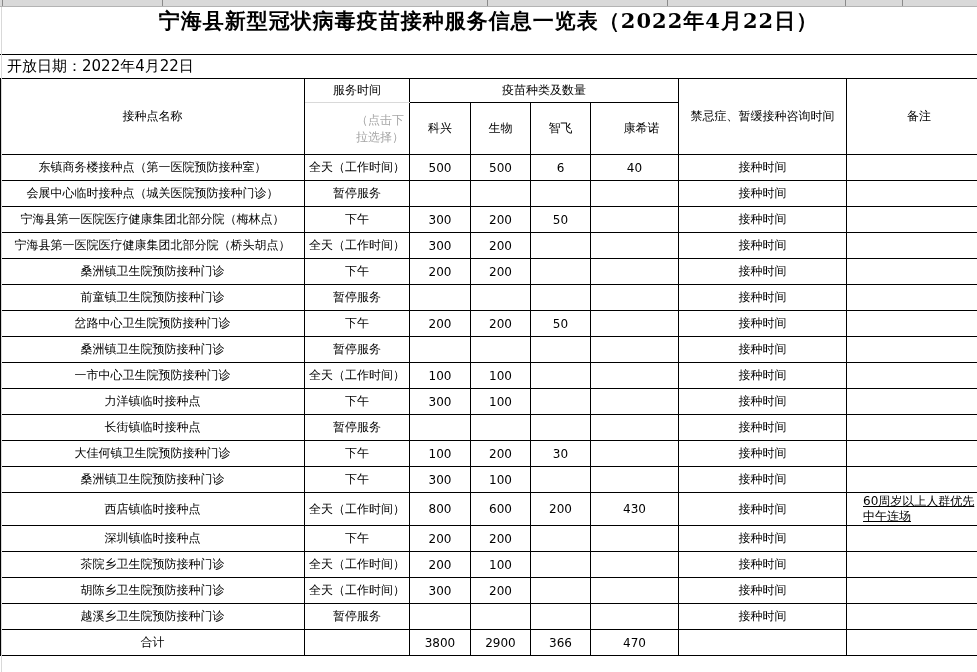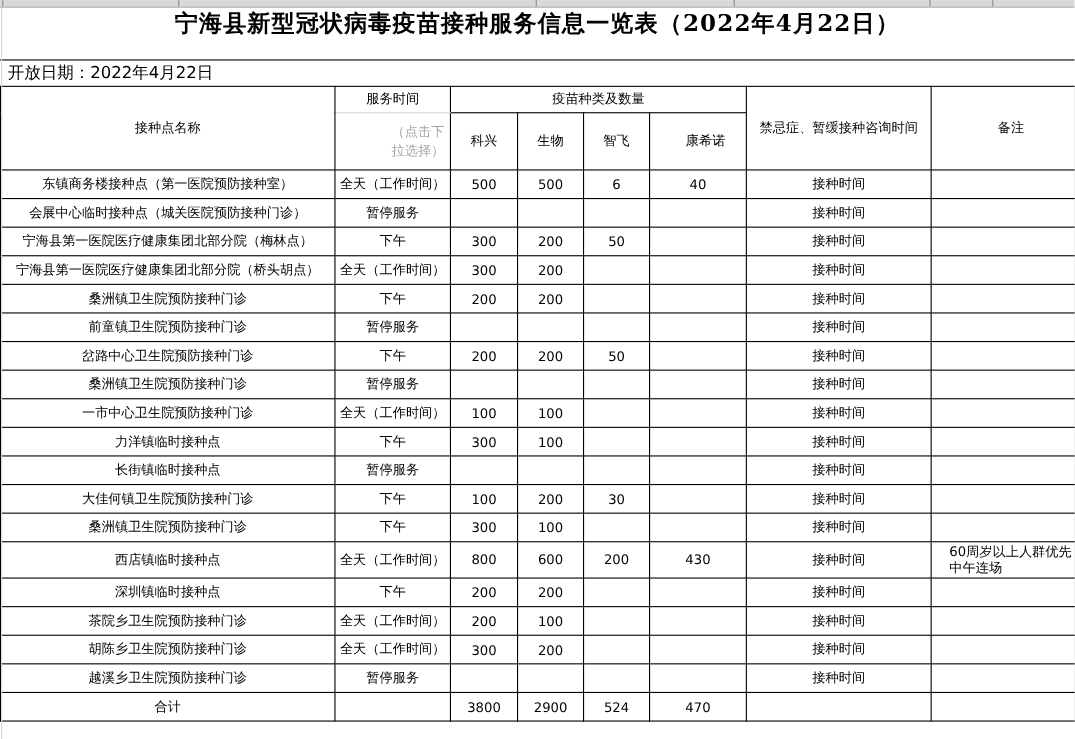--- a/index.html
+++ b/index.html
@@ -35,21 +35,21 @@
     border:1px solid #000;padding:0 2px;font-size:12px;font-weight:normal;
     text-align:center;vertical-align:middle;overflow:hidden;box-sizing:border-box;
   }
   .vaccine-table th:last-child,.vaccine-table td:last-child{border-right-color:#bbbbbb;padding-left:16px;}
   thead tr.hrow1 th{height:24px;}
   thead tr.hrow2 th{height:52px;}
   th.service-head{border-bottom-color:#d9d9d9;margin-left:28px;}
   th.hint-cell{color:#a6a6a6;border-top-color:#d9d9d9;padding-left:48px;}
   tbody td,tfoot td{height:26px;}
   td.c-name{}
-  td.c-remark{text-align:left;white-space:pre-line;line-height:1.25;padding:1px 2px;}
+  td.c-remark{text-align:left;white-space:pre-line;line-height:1.25;padding:1px 2px;text-decoration:underline;}
 </style>
 </head>
 <body>
 
 <div class="top-strip">
   <span class="tick" style="left:2px"></span>
   <span class="tick" style="left:162px"></span>
   <span class="tick" style="left:487px"></span>
   <span class="tick" style="left:667px"></span>
   <span class="tick" style="left:845px"></span>
@@ -274,19 +274,19 @@
         <td class="c-consult">接种时间</td>
         <td class="c-remark"></td>
       </tr>
     </tbody>
   <tfoot>
     <tr>
       <td class="c-name">合计</td>
       <td></td>
       <td>3800</td>
       <td>2900</td>
-      <td>524</td>
+      <td>366</td>
       <td>470</td>
       <td></td>
       <td class="c-remark"></td>
     </tr>
   </tfoot>
 </table>
 
 </body></html>

